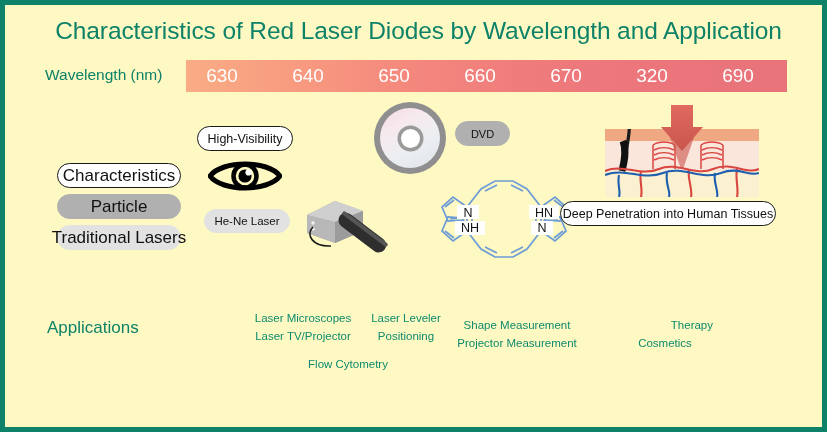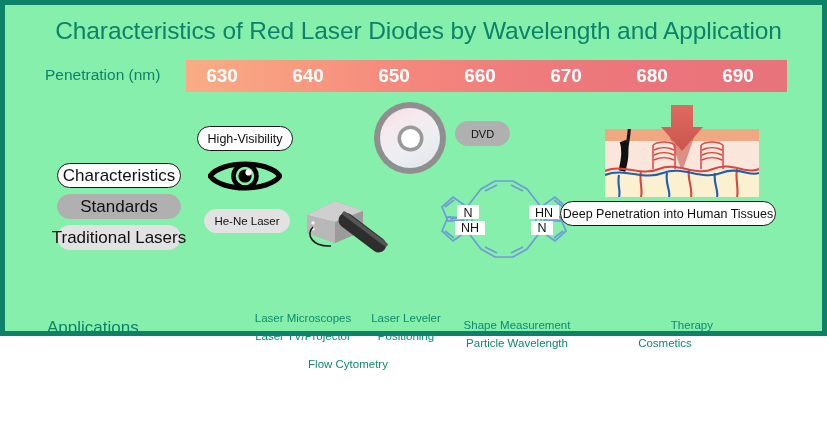--- a/index.html
+++ b/index.html
@@ -2,42 +2,42 @@
 <html><head>
 <meta charset="utf-8">
 <style>
   html,body{margin:0;padding:0;background:#ffffff;}
   body{
     width:827px;height:432px;overflow:hidden;
     font-family:"Liberation Sans", sans-serif;
     -webkit-font-smoothing:antialiased;
   }
   #frame{
-    position:relative;width:827px;height:336px;box-sizing:border-box;
-    border:5px solid #0e8268;background:#86efac;
+    position:relative;width:827px;height:432px;box-sizing:border-box;
+    border:5px solid #0e8268;background:#fef9c3;
   }
 
   
   .title{
     position:absolute;left:0;top:12px;width:827px;text-align:center;
     font-size:24.5px;color:#0e8268;letter-spacing:-0.1px;white-space:nowrap;
   }
 
   
   .wl-label{
     position:absolute;left:40px;top:61px;font-size:15.5px;color:#0e8268;white-space:nowrap;
   }
   .wl-bar{
     position:absolute;left:181px;top:55px;width:601px;height:32px;
     background:linear-gradient(90deg,#f9ab84 0%,#f7a branch 0%,#f79a80 16%,#f4877e 36%,#ef7b7c 55%,#eb757b 75%,#e8737a 100%);
     background:linear-gradient(90deg,#f9ac85 0%,#f89b80 18%,#f4877d 38%,#ef7b7c 58%,#eb757b 78%,#e8737a 100%);
   }
   .wl-tick{
     position:absolute;top:0;height:32px;line-height:32px;
-    font-size:19px;font-weight:bold;color:#ffffff;text-align:center;width:60px;
+    font-size:19px;font-weight:normal;color:#ffffff;text-align:center;width:60px;
   }
 
   
   .pill{
     position:absolute;box-sizing:border-box;display:flex;align-items:center;
     justify-content:center;border-radius:999px;white-space:nowrap;
     font-size:12.5px;color:#111111;
   }
   .pill-white{background:#ffffff;border:1.6px solid #1a1a1a;}
   .pill-mid{background:#b0b0b0;border:1.6px solid #b0b0b0;}
@@ -91,35 +91,35 @@
     text-align:center;
   }
 </style>
 </head>
 <body>
 
 <div id="frame">
 
   <div class="title">Characteristics of Red Laser Diodes by Wavelength and Application</div>
 
-  <div class="wl-label">Penetration (nm)</div>
+  <div class="wl-label">Wavelength (nm)</div>
 
   <div class="wl-bar">
     <div class="wl-tick" style="left:6px;">630</div>
     <div class="wl-tick" style="left:92px;">640</div>
     <div class="wl-tick" style="left:178px;">650</div>
     <div class="wl-tick" style="left:264px;">660</div>
     <div class="wl-tick" style="left:350px;">670</div>
-    <div class="wl-tick" style="left:436px;">680</div>
+    <div class="wl-tick" style="left:436px;">320</div>
     <div class="wl-tick" style="left:522px;">690</div>
   </div>
 
   <div id="legend">
     <div class="pill pill-white" style="top:158px;">Characteristics</div>
-    <div class="pill pill-mid" style="top:189px;">Standards</div>
+    <div class="pill pill-mid" style="top:189px;">Particle</div>
     <div class="pill pill-light" style="top:220px;">Traditional Lasers</div>
   </div>
 
   <div class="pill pill-white" style="left:192px;top:121px;width:96px;height:25px;">High-Visibility</div>
 
   <svg id="eye" viewBox="0 0 74 38">
     <path d="M2 19 C14 3, 60 3, 72 19 C60 35, 14 35, 2 19 Z" fill="none" stroke="#000" stroke-width="5"></path>
     <circle cx="37" cy="19" r="11.5" fill="none" stroke="#000" stroke-width="4.5"></circle>
     <circle cx="37" cy="19" r="6.6" fill="#000"></circle>
     <circle cx="40.5" cy="15.5" r="3.1" fill="#fff"></circle>
@@ -254,18 +254,18 @@
   <div class="apps-heading">Applications</div>
 
   <div class="app" style="left:243px;top:307px;width:110px;">Laser Microscopes</div>
   <div class="app" style="left:243px;top:325px;width:110px;">Laser TV/Projector</div>
   <div class="app" style="left:288px;top:345px;width:110px;margin-top:8px;">Flow Cytometry</div>
 
   <div class="app" style="left:355px;top:307px;width:92px;">Laser Leveler</div>
   <div class="app" style="left:355px;top:325px;width:92px;">Positioning</div>
 
   <div class="app" style="left:450px;top:314px;width:124px;">Shape Measurement</div>
-  <div class="app" style="left:450px;top:332px;width:124px;">Particle Wavelength</div>
+  <div class="app" style="left:450px;top:332px;width:124px;">Projector Measurement</div>
 
   <div class="app" style="left:612px;top:314px;width:96px;text-align:right;">Therapy</div>
   <div class="app" style="left:612px;top:332px;width:96px;">Cosmetics</div>
 
 </div>
 
 </body></html>

